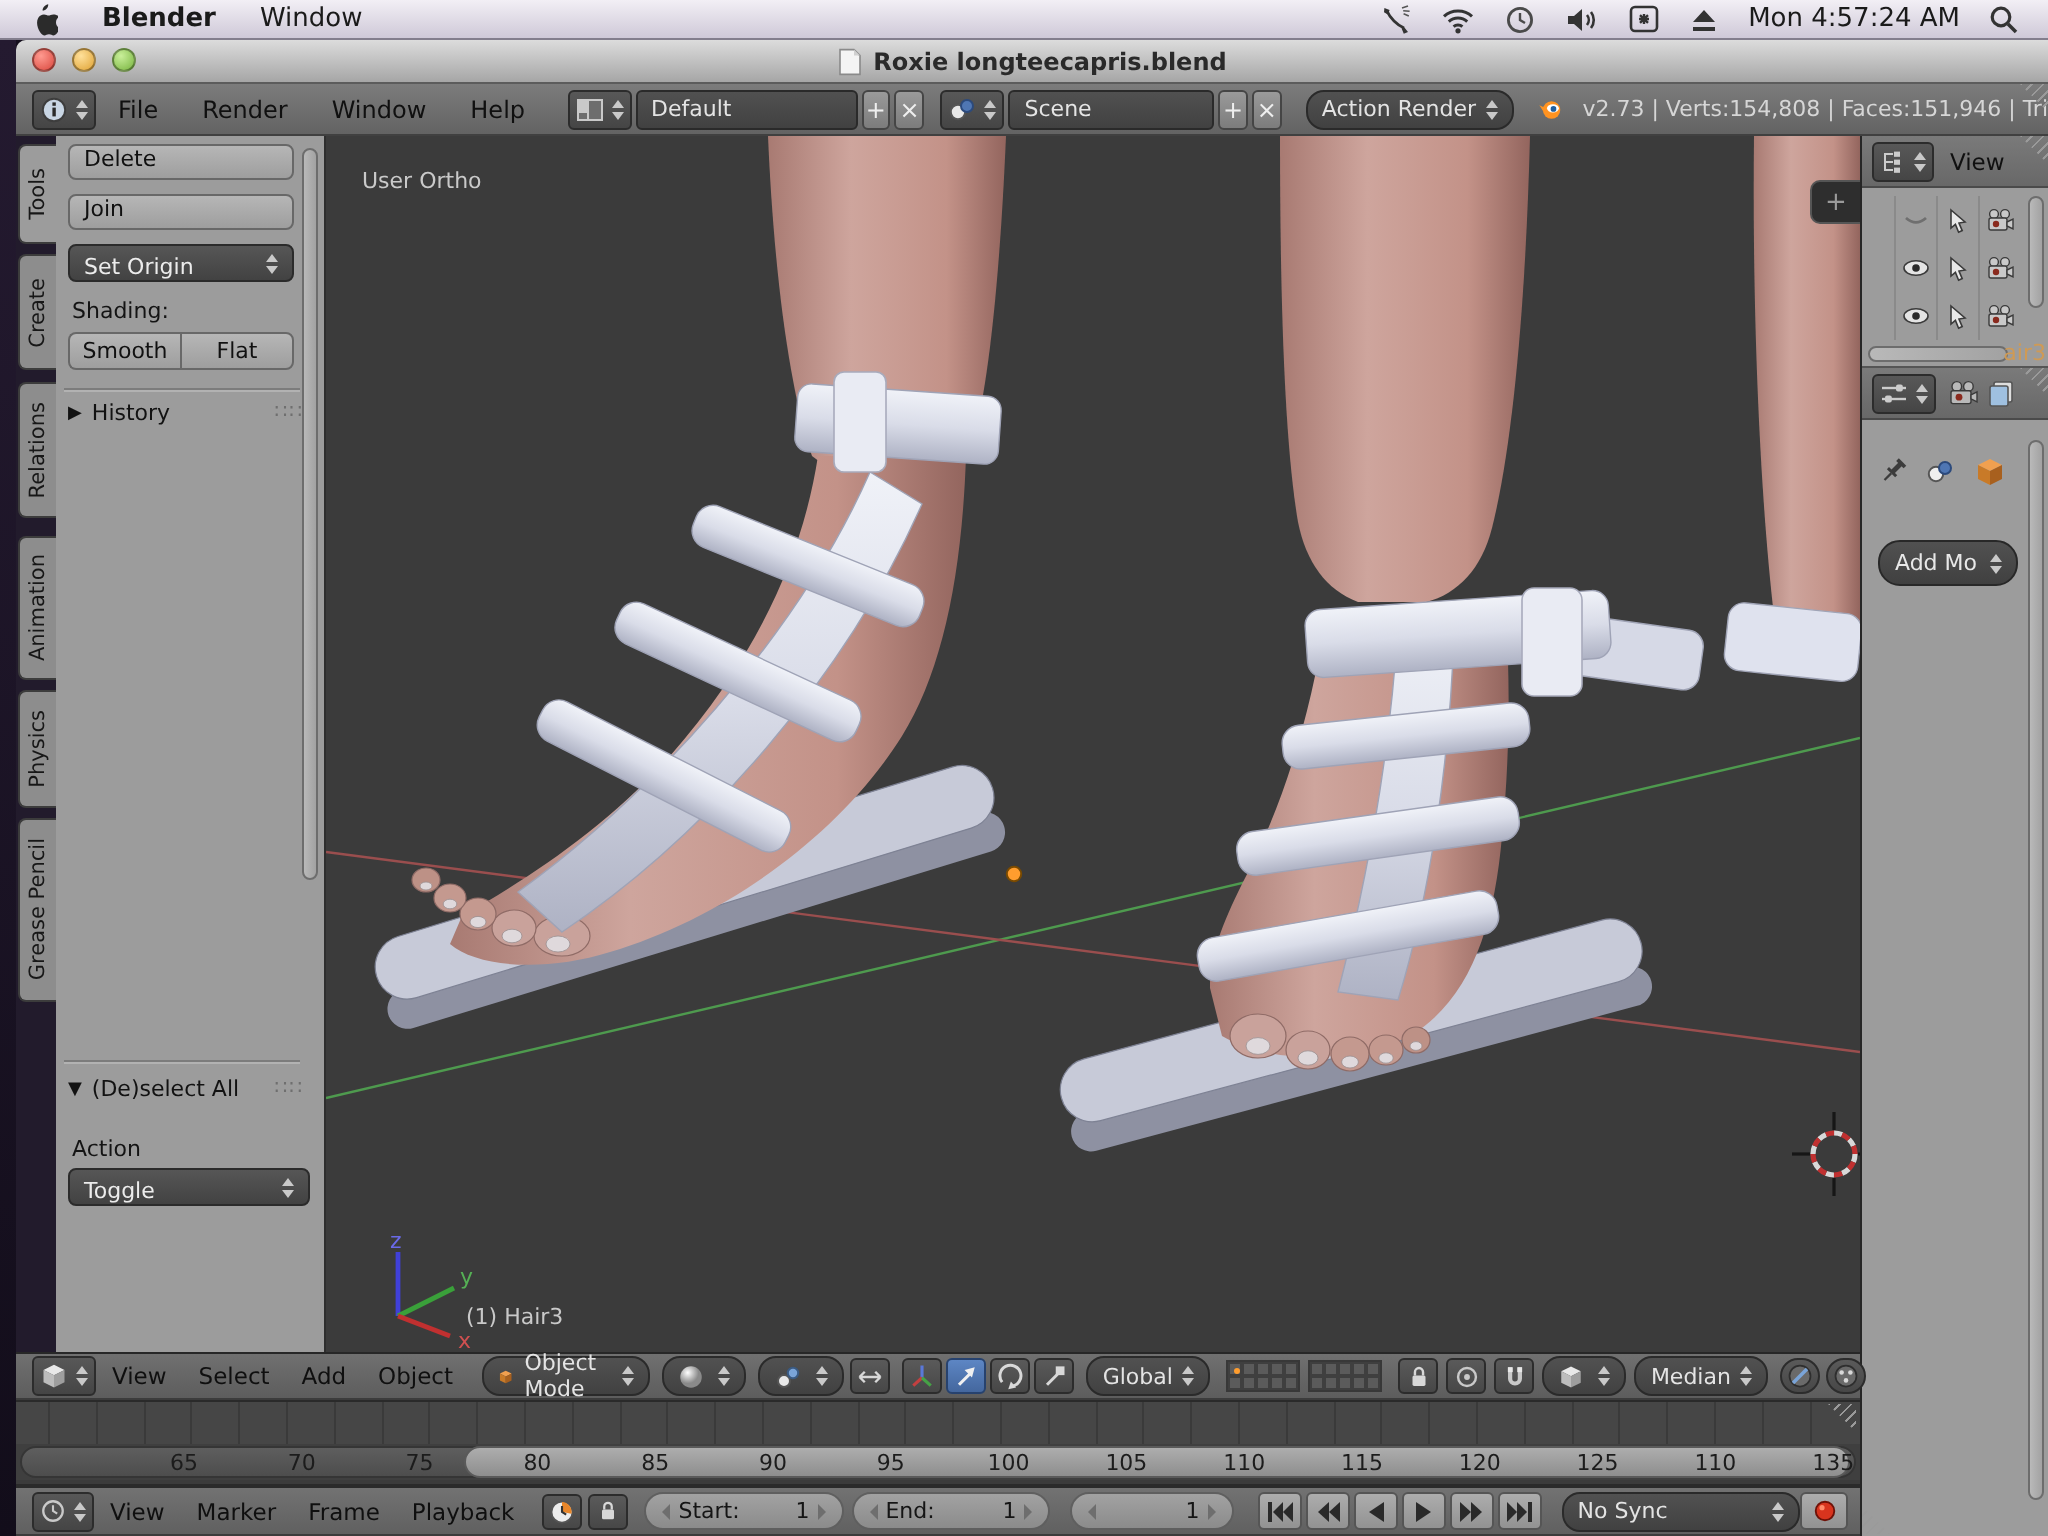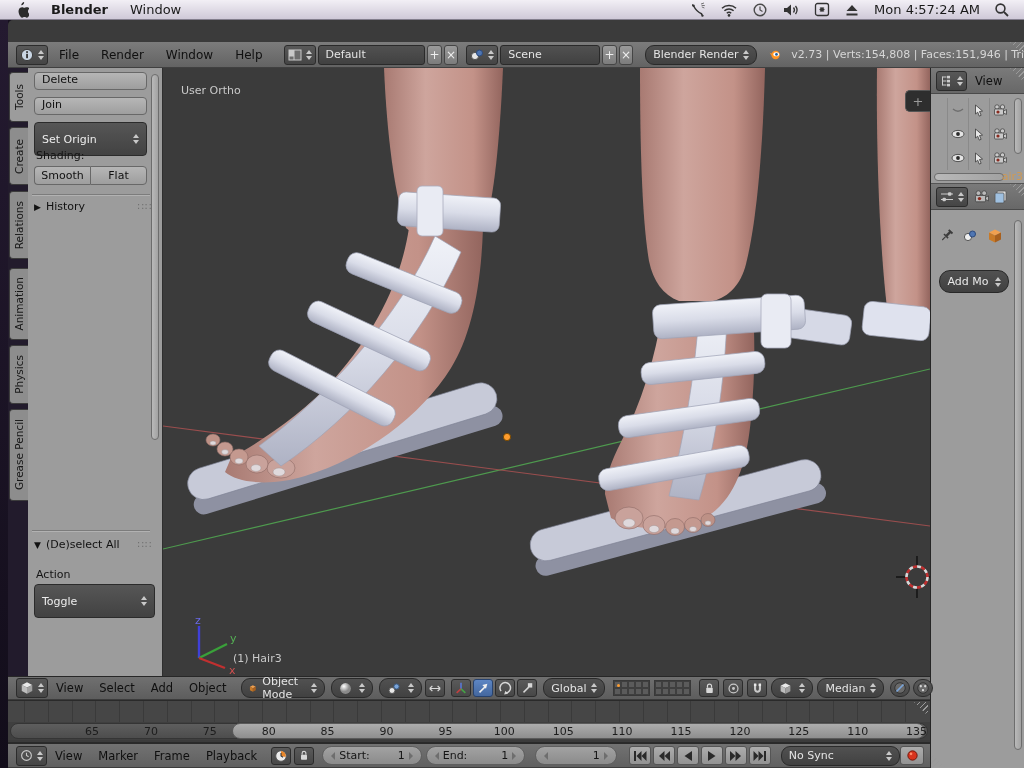--- a/index.html
+++ b/index.html
@@ -52,21 +52,21 @@
   .ttab{position:absolute;left:1px;width:19px;background:#8d8d8d;border:1px solid #3c3c3c;border-right:none;
     border-radius:4px 0 0 4px;box-sizing:border-box;display:flex;align-items:center;justify-content:center;}
   .ttab.active{background:#9c9c9c;}
   .ttab span{transform:rotate(180deg);writing-mode:vertical-rl;font-size:10.5px;color:#171717;}
   .shelf{position:absolute;left:20px;top:48px;width:135px;height:608px;background:#9c9c9c;border-right:1px solid #2e2e2e;box-sizing:border-box;}
   .tsbtn{position:absolute;left:6px;width:113px;height:18px;border-radius:4px;
     background:linear-gradient(#b6b6b6,#9e9e9e);border:1px solid #686868;box-sizing:border-box;
     display:flex;align-items:flex-start;padding:0 7px;color:#111;}
   .tsdark{position:absolute;left:6px;width:113px;height:19px;border-radius:4px;
     background:linear-gradient(#565656,#424242);border:1px solid #2b2b2b;box-sizing:border-box;
-    display:flex;align-items:center;padding:16px 7px;color:#ececec;}
+    display:flex;align-items:flex-start;padding:4px 7px;color:#ececec;}
   .tsdark .updn{margin-left:auto;}
   .tslabel{position:absolute;left:8px;color:#141414;}
   .seg{position:absolute;left:6px;top:98px;width:113px;height:19px;display:flex;}
   .seg div{flex:1;background:linear-gradient(#b6b6b6,#9e9e9e);border:1px solid #686868;box-sizing:border-box;
     display:flex;align-items:center;justify-content:center;color:#111;}
   .seg div:first-child{border-radius:4px 0 0 4px;border-right:none;}
   .seg div:last-child{border-radius:0 4px 4px 0;}
   .shelf-sep{position:absolute;left:4px;width:118px;height:1px;background:#7c7c7c;border-bottom:1px solid #b2b2b2;}
   .panelhdr{position:absolute;left:6px;width:118px;display:flex;align-items:center;color:#121212;}
   .panelhdr .grip{margin-left:auto;color:#6f6f6f;font-size:10px;letter-spacing:1px;}
@@ -162,20 +162,34 @@
           <circle cx="6.5" cy="6.5" r="4.4" fill="none" stroke="#333" stroke-width="1.6"></circle>
           <path stroke="#333" stroke-width="1.8" d="M10 10l4 4"></path>
         </svg>
     </div>
   </div>
 
   <div style="position:absolute;left:0;top:20px;width:8px;height:748px;background:linear-gradient(#241a30,#120d1a);"></div>
 
   <div class="bwindow">
 
+    <div class="titlebar">
+      <div class="tl-lights">
+        <i class="lt-red"></i>
+        <i class="lt-yel"></i>
+        <i class="lt-grn"></i>
+      </div>
+      <div class="title-wrap">
+        <svg width="12" height="14" viewBox="0 0 12 14">
+            <path fill="#f4f4f4" stroke="#8a8a8a" stroke-width="0.8" d="M1 .8h7l3 3v9.4H1z"></path>
+            <path fill="#d0d0d0" d="M8 .8l3 3H8z"></path>
+          </svg>
+        <span>Roxie longteecapris.blend</span>
+      </div>
+    </div>
 
     <div class="infoheader">
       <div class="ebtn" style="margin-left:8px;">
         <svg width="14" height="14" viewBox="0 0 14 14">
             <circle cx="7" cy="7" r="5.6" fill="#c9d6e4" stroke="#3d3d3d"></circle>
             <rect x="6.2" y="5.8" width="1.7" height="4.4" fill="#2a2a2a"></rect>
             <rect x="6.2" y="3.2" width="1.7" height="1.7" fill="#2a2a2a"></rect>
           </svg>
         <span class="updn">
             <i class="u"></i>
@@ -211,21 +225,21 @@
             <i class="u"></i>
             <i class="d"></i>
           </span>
       </div>
       <div class="dfield" style="width:128px;border-radius:3px;margin-left:2px;">
         <span>Scene</span>
       </div>
       <div class="litebtn">+</div>
       <div class="litebtn">×</div>
       <div class="dfield" style="width:118px;margin-left:12px;">
-        <span>Blender Render</span>
+        <span>Action Render</span>
         <span class="updn" style="margin-left:auto;">
             <i class="u"></i>
             <i class="d"></i>
           </span>
       </div>
       <svg width="18" height="16" viewBox="0 0 18 16" style="margin-left:12px;">
         <circle cx="10" cy="8" r="6.4" fill="#ff9321"></circle>
           <ellipse cx="11" cy="6.8" rx="4.4" ry="3.1" fill="#fff"></ellipse>
           <circle cx="11.4" cy="7.2" r="2.1" fill="#1f5fa0"></circle>
           <path d="M1 4.5l6 2.8-3.4 1.2z" fill="#ff9321"></path>

